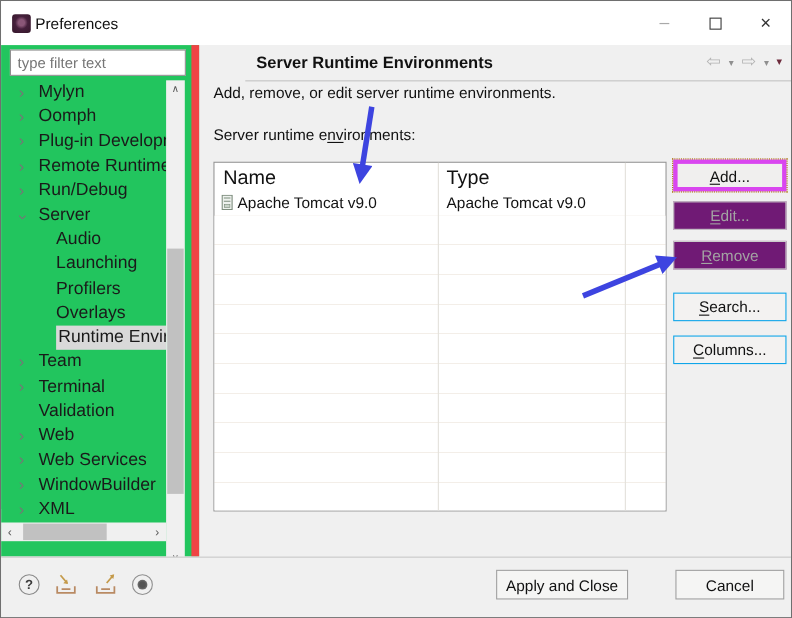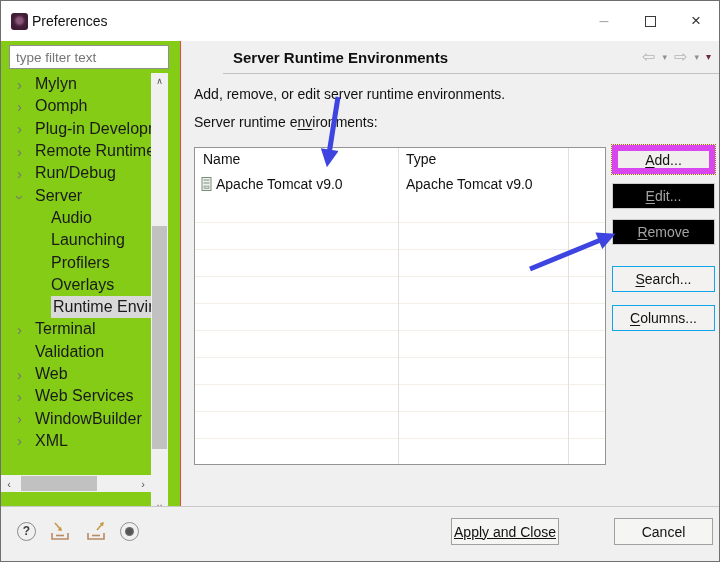--- a/index.html
+++ b/index.html
@@ -11,21 +11,21 @@
   .app-icon{ width:17px; height:17px; margin-left:10px; border-radius:3px;
     background:radial-gradient(circle at 50% 45%, #8a5677 0 22%, #46203c 45%, #341729 100%); }
   .title-text{ margin-left:4px; font-size:14px; color:#111; }
   .win-controls{ position:absolute; right:0; top:0; height:40px; display:flex; }
   .wc{ width:46px; height:40px; display:flex; align-items:center; justify-content:center; font-size:15px; color:#333; }
   .wc.min{ color:#a9a9a9; font-size:16px; }
   .wc.max .maxbox{ width:11px; height:11px; border:1.4px solid #3a3a3a; display:block; }
   .wc.close{ font-size:17px; }
 
   
-  .sidebar{ position:absolute; left:0; top:40px; width:180px; height:465px; background:#84cc16; border-right:1px solid #ef4444; }
+  .sidebar{ position:absolute; left:0; top:40px; width:180px; height:465px; background:#22c55e; border-right:7px solid #ef4444; }
   .filter{ margin:4px 0 0 8px; width:160px; height:24px; border:1px solid #8f8f8f; background:#fff; color:#7c7c7c; font-size:13.5px; padding:0 6px; font-family:"Liberation Sans", sans-serif; }
   .tree{ position:absolute; left:0; top:32px; width:150px; }
   .trow{ height:22.3px; display:flex; align-items:center; padding-left:16px; font-size:16px; color:#1a1a1a; white-space:nowrap; cursor:default; }
   .trow.lvl1{ padding-left:32px; }
   .chev{ width:18px; flex:0 0 18px; color:#767676; font-size:15px; line-height:1; }
   .chev.c-right::before{ content:"›"; }
   .chev.c-down{ transform:translate(1px,2px); }
   .chev.c-down::before{ content:"›"; display:inline-block; transform:rotate(90deg); }
   .tlabel{ overflow:hidden; max-width:132px; }
   .lvl1 .tlabel{ max-width:100px; }
@@ -46,54 +46,54 @@
   
   .main{ position:absolute; left:185px; top:40px; width:535px; height:465px; background:#f0f0f0; }
   .page-header{ height:33px; background:#f0f0f0; border-bottom:1px solid #c2c2c2; display:flex; align-items:center; padding:0 10px;margin-left:37px; }
   .page-title{ font-size:15px; font-weight:bold; color:#111; }
   .nav{ margin-left:auto; display:flex; align-items:center; gap:7px; }
   .nav .bigarrow{ font-size:16px; color:#b4b4b4; line-height:1; }
   .nav .tri{ font-size:9px; color:#8f8f8f; line-height:1; }
   .nav .tri.menu{ font-size:10px; color:#6d2b3c; }
 
   .content{ position:relative; height:431px; }
-  .desc{ position:absolute; left:8px; top:12px; font-size:14px; color:#111; }
+  .desc{ position:absolute; left:8px; top:2px; font-size:14px; color:#111; }
   .list-label{ position:absolute; left:8px; top:40px; font-size:14px; color:#111; }
   .list-label u, .btn u{ text-decoration:underline; text-underline-offset:2px; }
 
   
   .rt-table{ position:absolute; left:8px; top:73px; width:412px; height:318px; background:#ffffff; border:1px solid #949494; }
   .col-line{ position:absolute; top:0; bottom:0; width:1px; background:#e3e0db; }
   .col-line.c1{ left:203px; } .col-line.c2{ left:373px; }
-  .thead{ position:absolute; top:0; left:0; right:0; height:24px; display:flex; font-size:14px; color:#111; }
+  .thead{ position:absolute; top:0; left:0; right:0; height:24px; display:flex; font-size:18px; color:#111; }
   .th-name{ width:203px; padding:3px 0 0 8px; }
   .th-type{ width:170px; padding:3px 0 0 8px; }
   .trow-data{ position:absolute; top:24px; left:0; right:0; height:24px; display:flex; font-size:14px; color:#111; align-items:center; }
   .td-name{ width:203px; padding-left:6px; display:flex; align-items:center; gap:4px; }
   .td-type{ width:170px; padding-left:8px; }
   .stripes{ position:absolute; left:0; right:0; top:48px; bottom:0;
     background:repeating-linear-gradient(to bottom, #ffffff 0 26px, #f3eee8 26px 27px); }
   .server-icon{ flex:0 0 auto; }
 
   
   .btn-col{ position:absolute; left:426px; top:71px; width:103px; display:flex; flex-direction:column; }
   .btn{ width:103px; height:26px; font-size:14px; color:#111; background:#f3f2f1; border:1px solid #0ea5e9; display:flex; align-items:center; justify-content:center; font-family:"Liberation Sans", sans-serif; }
-  .btn.default{ height:29px; border:6px solid #d946ef; outline:1px dotted #a96a00; outline-offset:0px; background:#f0efee; }
-  .btn.disabled{ background:#000000; border:1px solid #cccccc; color:#a3a3a3; }
+  .btn.default{ height:29px; border:4px solid #d946ef; outline:1px dotted #a96a00; outline-offset:0px; background:#f0efee; }
+  .btn.disabled{ background:#701a75; border:1px solid #cccccc; color:#a3a3a3; }
   .btn.edit{ margin-top:9px; } .btn.remove{ margin-top:10px; }
   .btn.search{ margin-top:21px; } .btn.columns{ margin-top:13px; }
 
   
   .bottombar{ position:absolute; left:0; top:505px; width:720px; height:56px; background:#f0f0f0; border-top:1px solid #c8c8c8; }
   .foot-icons{ position:absolute; left:16px; top:13px; display:flex; align-items:center; gap:12px; }
   .help-icon{ width:19px; height:19px; border:1.5px solid #8a8a8a; border-radius:50%; display:flex; align-items:center; justify-content:center; font-size:12px; font-weight:bold; color:#3c3c3c; background:#fff0; }
   .record-icon{ width:19px; height:19px; border:1.5px solid #909090; border-radius:50%; display:flex; align-items:center; justify-content:center; }
   .record-icon i{ display:block; width:9px; height:9px; border-radius:50%; background:radial-gradient(circle,#555 0 40%, #8b8b8b 100%); }
   .foot-btn{ position:absolute; top:11px; height:27px; background:#f5f5f4; border:1px solid #a0a0a0; font-size:14px; color:#111; display:flex; align-items:center; justify-content:center; font-family:"Liberation Sans", sans-serif; }
-  .apply{ left:450px; width:108px;text-decoration:underline; }
+  .apply{ left:450px; width:120px; }
   .cancel{ left:613px; width:99px; }
 
   .arrow-overlay{ position:absolute; left:0; top:0; width:720px; height:562px; pointer-events:none; z-index:50; }
 </style>
 </head>
 <body>
 
 <div class="window">
 
   <div class="titlebar">
@@ -148,20 +148,24 @@
           <span class="chev"></span>
           <span class="tlabel">Profilers</span>
         </div>
       <div class="trow lvl1">
           <span class="chev"></span>
           <span class="tlabel">Overlays</span>
         </div>
       <div class="trow lvl1">
           <span class="chev"></span>
           <span class="tlabel sel">Runtime Environments</span>
+        </div>
+      <div class="trow">
+          <span class="chev c-right"></span>
+          <span class="tlabel">Team</span>
         </div>
       <div class="trow">
           <span class="chev c-right"></span>
           <span class="tlabel">Terminal</span>
         </div>
       <div class="trow">
           <span class="chev"></span>
           <span class="tlabel">Validation</span>
         </div>
       <div class="trow">

